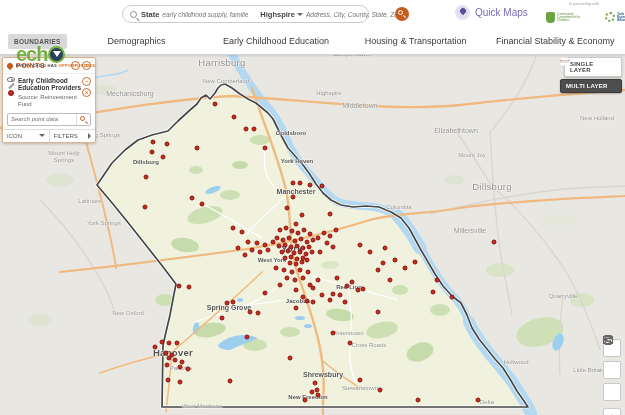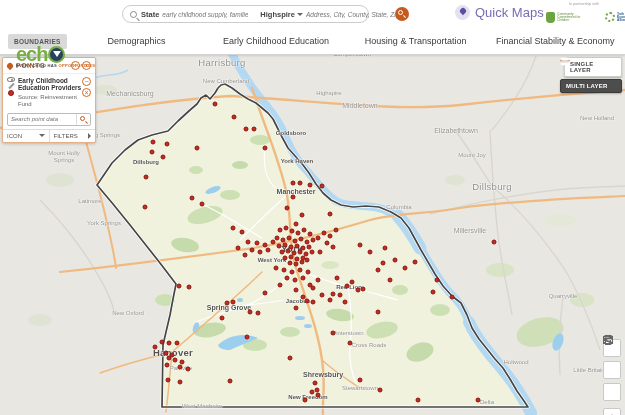--- a/index.html
+++ b/index.html
@@ -26,21 +26,21 @@
   .sb-input.loc { width:104px; }
   .sb-div { width:1px; height:12px; background:#ddd; margin:0 4px; }
   .caret-down { display:inline-block; border-left:3px solid transparent; border-right:3px solid transparent; border-top:3px solid #666; margin-left:2px; vertical-align:middle; }
   .go-btn { width:14px; height:14px; border-radius:50%; background:#c75b1e; border:0; position:relative; flex:0 0 auto; cursor:pointer; }
   .go-btn .m2 { width:5px; height:5px; border:1px solid #fff; border-radius:50%; position:absolute; left:3px; top:3px; }
   .go-btn .m2:after { content:""; position:absolute; width:3px; height:1px; background:#fff; transform:rotate(45deg); left:4px; top:5px; }
 
   .quickmaps { position:absolute; left:455px; top:5px; display:flex; align-items:center; cursor:pointer; }
   .qm-icon { width:15px; height:15px; border-radius:50%; background:#e4e0f2; position:relative; margin-right:5px; }
   .qm-pin { position:absolute; left:4.5px; top:2.5px; width:6px; height:6px; background:#5c4e9e; border-radius:50% 50% 50% 0; transform:rotate(-45deg); }
-  .qm-label { font-size:13px; color:#7a6bb5; }
+  .qm-label { font-size:10px; color:#7a6bb5; }
 
   .partners { position:absolute; left:546px; top:2px; width:76px; text-align:center; }
   .partners-note { font-size:6px; color:#999; transform:scale(.6); transform-origin:center top; white-space:nowrap; }
   .partners-row { display:flex; justify-content:space-between; margin-top:0px; }
   .plogo { display:flex; align-items:center; }
   .plogo-g { width:9px; height:11px; background:#6aa33f; border-radius:2px 2px 4px 4px; margin-right:2px; flex:0 0 auto; }
   .plogo-c { width:10px; height:10px; border:2px dotted #6aa33f; border-radius:50%; margin-right:2px; flex:0 0 auto; }
   .plogo-t { font-size:6px; line-height:1; transform:scale(.55); transform-origin:left center; white-space:normal; width:48px; text-align:left; }
   .plogo-t.green { color:#5c8f3a; }
   .plogo-t.blue { color:#2a5d8f; font-weight:bold; }

